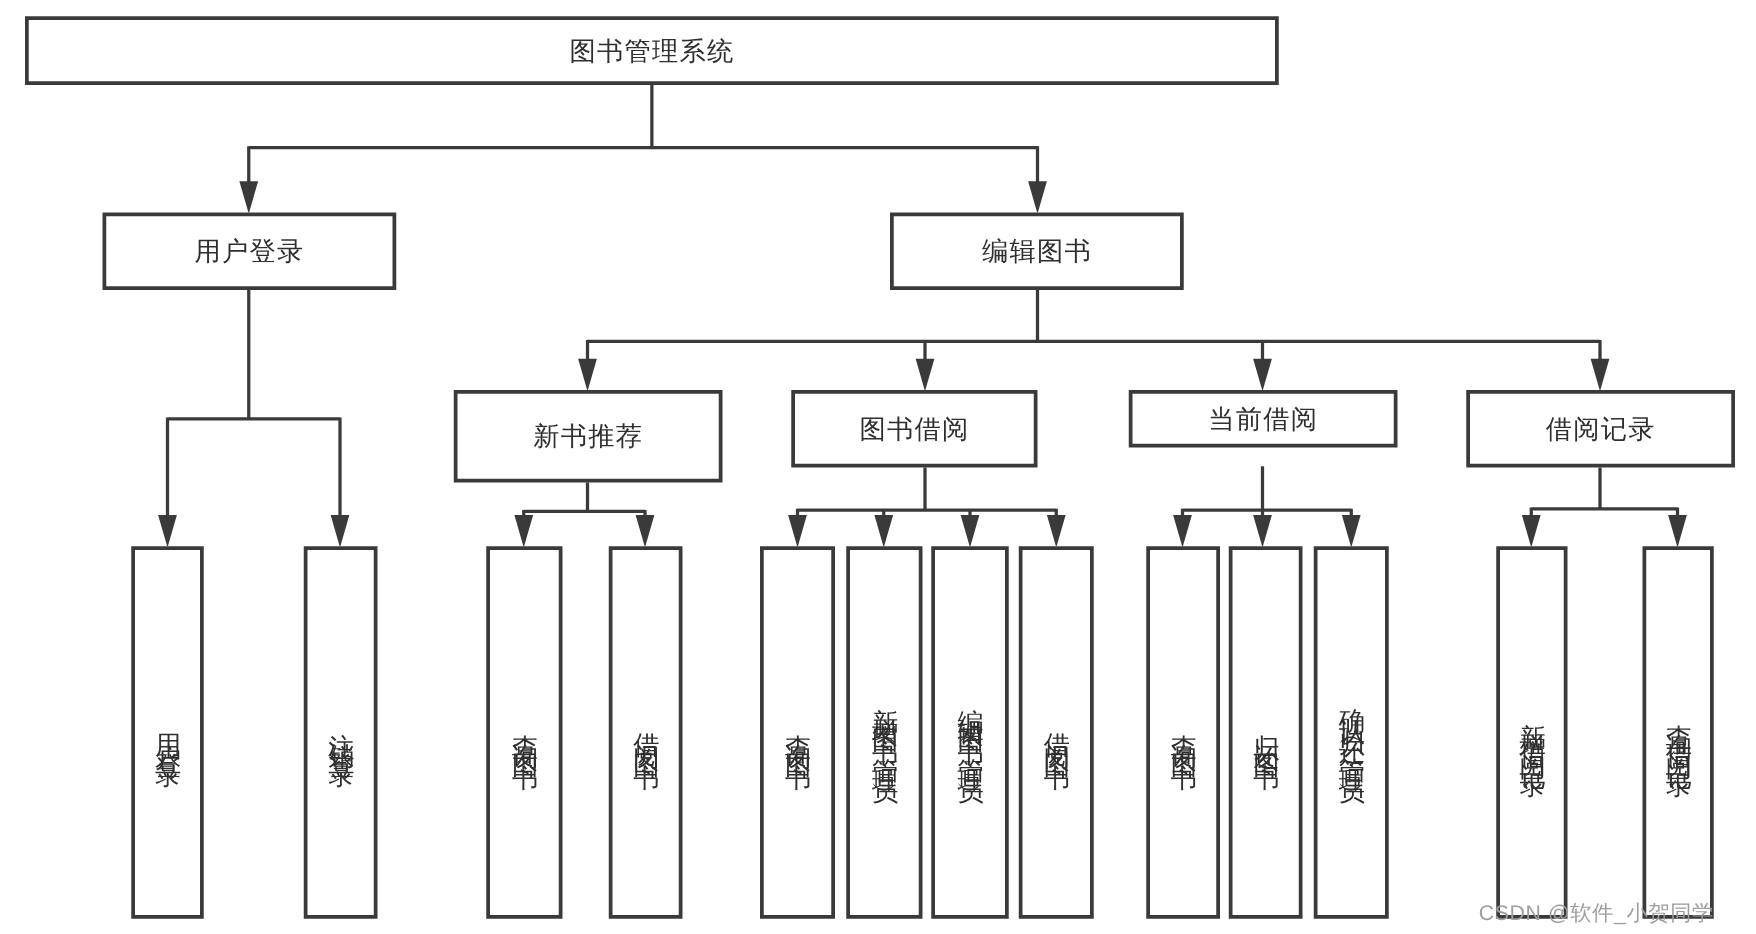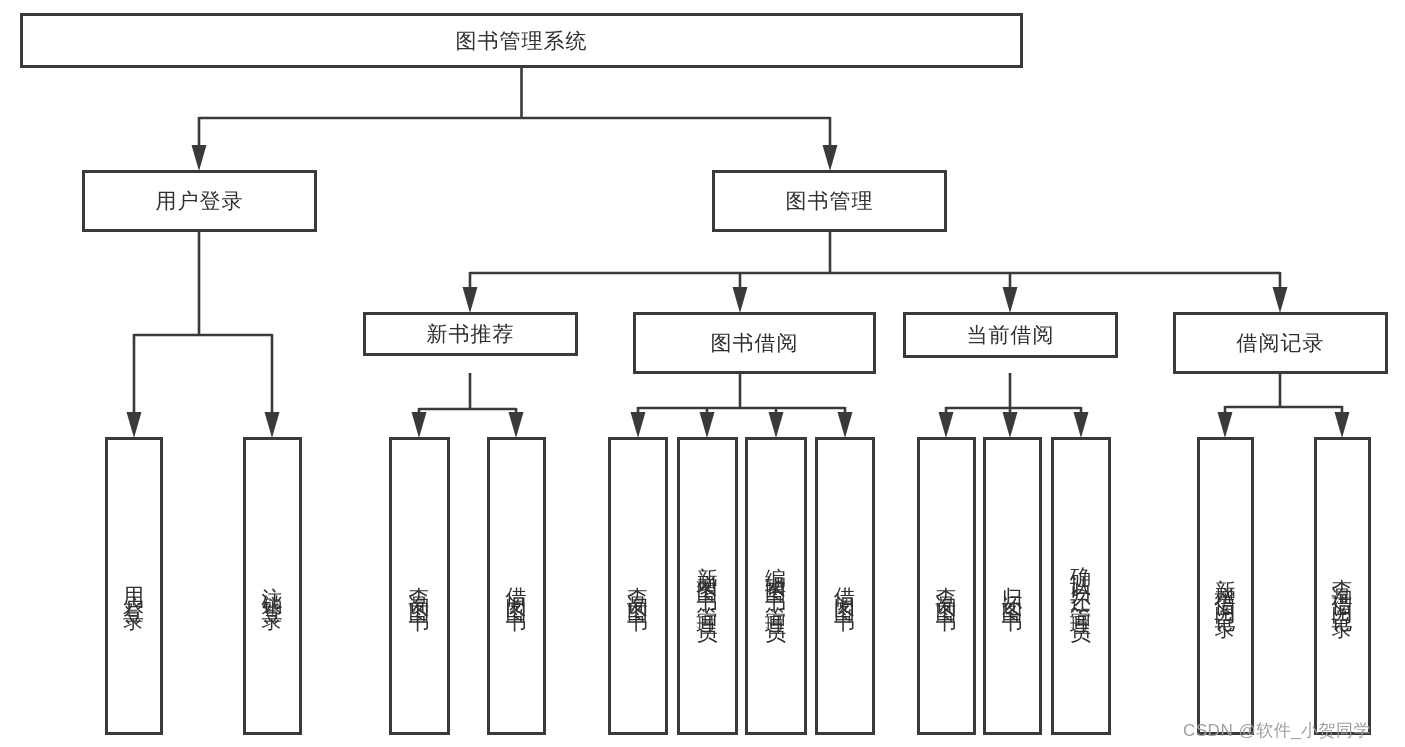--- a/index.html
+++ b/index.html
@@ -90,27 +90,27 @@
   </svg>
 
   <div class="box hbox" style="left:20px;top:13px;width:1003px;height:55px">
     <span>图书管理系统</span>
   </div>
 
   <div class="box hbox" style="left:82px;top:170px;width:235px;height:62px">
     <span>用户登录</span>
   </div>
   <div class="box hbox" style="left:712px;top:170px;width:235px;height:62px">
-    <span>图书管理</span>
+    <span>编辑图书</span>
   </div>
 
-  <div class="box hbox" style="left:363px;top:312px;width:215px;height:44px">
+  <div class="box hbox" style="left:363px;top:312px;width:215px;height:74px">
     <span>新书推荐</span>
   </div>
-  <div class="box hbox" style="left:633px;top:312px;width:243px;height:62px">
+  <div class="box hbox" style="left:633px;top:312px;width:197px;height:62px">
     <span>图书借阅</span>
   </div>
   <div class="box hbox" style="left:903px;top:312px;width:215px;height:46px">
     <span>当前借阅</span>
   </div>
   <div class="box hbox" style="left:1173px;top:312px;width:215px;height:62px">
     <span>借阅记录</span>
   </div>
 
   <div class="box vbox" style="left:105px;top:437px;width:58px;height:298px">

